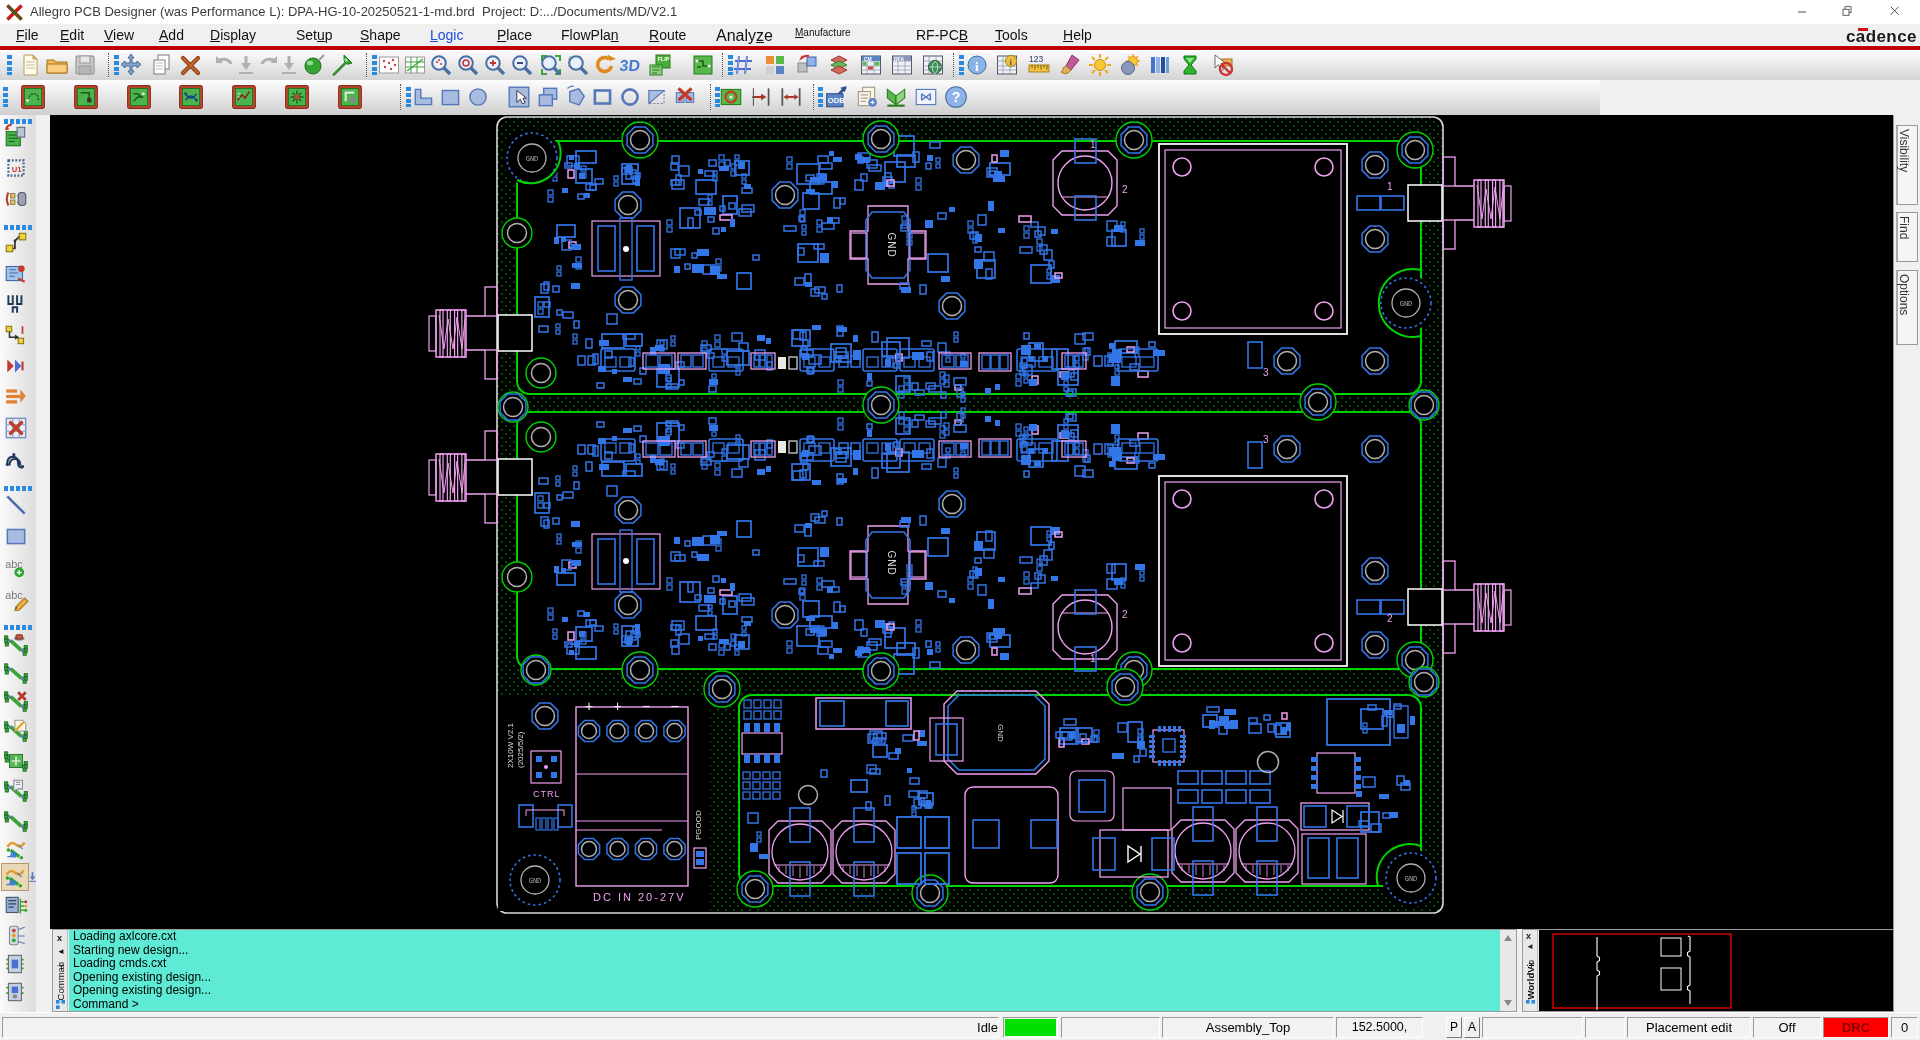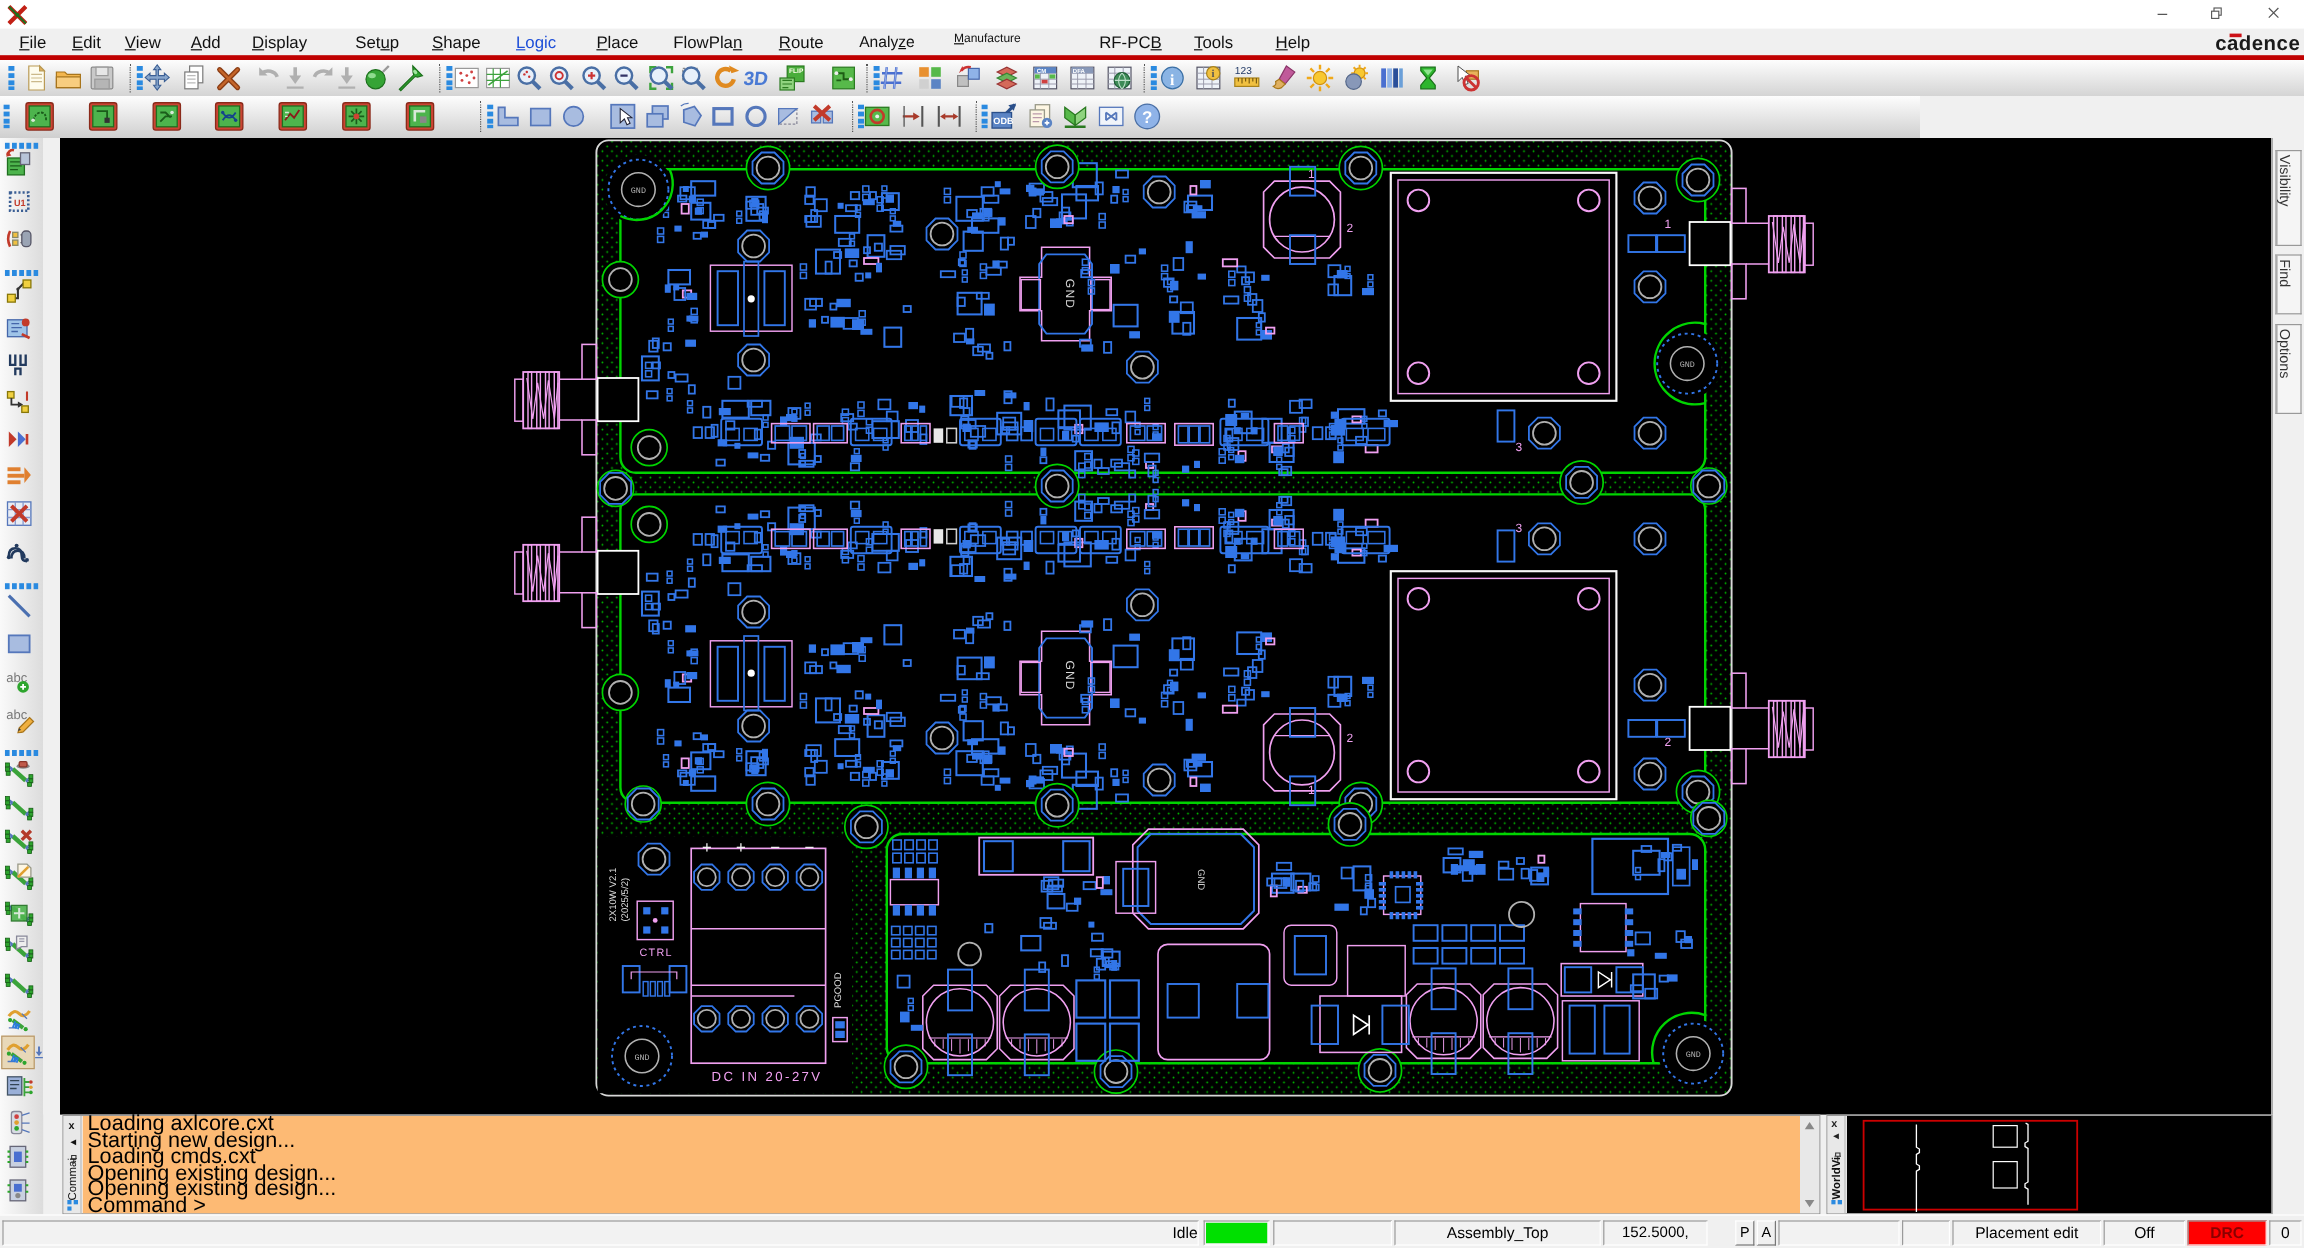--- a/index.html
+++ b/index.html
@@ -1,18 +1,19 @@
 <!DOCTYPE html>
 <html><head><meta charset="utf-8"><style>*{margin:0;padding:0;box-sizing:border-box}body{width:1920px;height:1040px;overflow:hidden;position:relative;font-family:"Liberation Sans",sans-serif;background:#f0f0f0}.abs{position:absolute}.sf{position:absolute;top:4px;height:21px;border:1px solid;border-color:#9a9a9a #fff #fff #9a9a9a;background:#f2f2f2;font-size:13px;color:#000;text-align:center;line-height:19px}</style></head><body>
 <div class="abs" style="left:0;top:0;width:1920px;height:24px;background:#fff">
     <svg style="position:absolute;left:6px;top:4px" width="17" height="17" viewBox="0 0 24 24">
       <path d="M2 2 L22 22 M22 2 L2 22" stroke="#c22015" stroke-width="5"></path>
       <path d="M2 2 L22 22" stroke="#1d701d" stroke-width="2.4"></path>
       <circle cx="12" cy="12" r="2.4" fill="#1d701d"></circle>
     </svg>
+    <span class="abs" style="left:30px;top:4px;font-size:13px;color:#3c3c3c">Allegro PCB Designer (was Performance L): DPA-HG-10-20250521-1-md.brd&nbsp;&nbsp;Project: D:.../Documents/MD/V2.1</span>
     <svg style="position:absolute;left:1796px;top:4px" width="16" height="16" viewBox="0 0 24 24">
       <path d="M3 12 h12" stroke="#555" stroke-width="1.6"></path>
     </svg>
     <svg style="position:absolute;left:1841px;top:4px" width="16" height="16" viewBox="0 0 24 24">
       <rect x="6" y="4" width="9" height="9" fill="none" stroke="#555" stroke-width="1.4"></rect>
       <rect x="3" y="8" width="9" height="9" fill="#fff" stroke="#555" stroke-width="1.4"></rect>
     </svg>
     <svg style="position:absolute;left:1888px;top:4px" width="16" height="16" viewBox="0 0 24 24">
       <path d="M4 4 L16 16 M16 4 L4 16" stroke="#555" stroke-width="1.5"></path>
     </svg>
@@ -22,21 +23,21 @@
     <span class="abs" style="left:60px;top:3px;font-size:14px;color:#111"><u>E</u>dit</span>
     <span class="abs" style="left:104px;top:3px;font-size:14px;color:#111"><u>V</u>iew</span>
     <span class="abs" style="left:159px;top:3px;font-size:14px;color:#111"><u>A</u>dd</span>
     <span class="abs" style="left:210px;top:3px;font-size:14px;color:#111"><u>D</u>isplay</span>
     <span class="abs" style="left:296px;top:3px;font-size:14px;color:#111">Set<u>u</u>p</span>
     <span class="abs" style="left:360px;top:3px;font-size:14px;color:#111"><u>S</u>hape</span>
     <span class="abs" style="left:430px;top:3px;font-size:14px;color:#1d4ed8"><u>L</u>ogic</span>
     <span class="abs" style="left:497px;top:3px;font-size:14px;color:#111"><u>P</u>lace</span>
     <span class="abs" style="left:561px;top:3px;font-size:14px;color:#111">FlowPla<u>n</u></span>
     <span class="abs" style="left:649px;top:3px;font-size:14px;color:#111"><u>R</u>oute</span>
-    <span class="abs" style="left:716px;top:3px;font-size:13px;color:#111">Analy<u>z</u>e</span>
+    <span class="abs" style="left:716px;top:3px;font-size:16px;color:#111">Analy<u>z</u>e</span>
     <span class="abs" style="left:795px;top:3px;font-size:10px;color:#111"><u>M</u>anufacture</span>
     <span class="abs" style="left:916px;top:3px;font-size:14px;color:#111">RF-PC<u>B</u></span>
     <span class="abs" style="left:995px;top:3px;font-size:14px;color:#111"><u>T</u>ools</span>
     <span class="abs" style="left:1063px;top:3px;font-size:14px;color:#111"><u>H</u>elp</span>
     <span class="abs" style="left:1846px;top:3px;font-size:17px;font-weight:bold;color:#1a1a1a;letter-spacing:0.4px">cadence</span>
     <div class="abs" style="left:1858px;top:4px;width:10px;height:3px;background:#cc1016"></div>
   </div>
 <div class="abs" style="left:0;top:46px;width:1920px;height:4px;background:#c00101"></div>
 <div class="abs" style="left:0;top:50px;width:1920px;height:30px;background:linear-gradient(#fdfdfd,#d4d4d4)">
     <svg class="abs" style="left:6px;top:5px" width="8" height="20" viewBox="0 0 8 20">
@@ -2174,21 +2175,21 @@
       <svg class="abs" style="left:4px;top:32px" width="9" height="9" viewBox="0 0 10 10">
         <path d="M2 4 h6 M5 4 v5 M3 1 h4 v3 h-4 z" stroke="#333" fill="none"></path>
       </svg>
       <span class="abs" style="left:2px;bottom:11px;font-size:9.5px;color:#111;writing-mode:vertical-rl;transform:rotate(180deg)">Commai</span>
       <svg class="abs" style="left:3px;top:70px" width="9" height="9" viewBox="0 0 10 10">
         <rect x="0" y="0" width="4" height="4" fill="#2a8ae0"></rect>
         <rect x="6" y="0" width="4" height="4" fill="#2a8ae0"></rect>
         <rect x="0" y="6" width="4" height="4" fill="#2a8ae0"></rect>
       </svg>
     </div>
-    <div class="abs" style="left:16px;top:0;width:1431px;height:81px;background:#fdba74;font-size:18px;color:#000;line-height:13.5px;padding-left:4px">Loading axlcore.cxt<br>Starting new design...<br>Loading cmds.cxt<br>Opening existing design...<br>Opening existing design...<br>Command &gt;</div>
+    <div class="abs" style="left:16px;top:0;width:1431px;height:81px;background:#5eead4;font-size:12px;color:#000;line-height:13.5px;padding-left:4px">Loading axlcore.cxt<br>Starting new design...<br>Loading cmds.cxt<br>Opening existing design...<br>Opening existing design...<br>Command &gt;</div>
     <div class="abs" style="left:1447px;top:0;width:16px;height:81px;background:#e8e8e8">
       <svg class="abs" style="left:2px;top:2px" width="12" height="12" viewBox="0 0 12 12">
         <path d="M6 3 L10 9 H2 z" fill="#888"></path>
       </svg>
       <svg class="abs" style="left:2px;top:67px" width="12" height="12" viewBox="0 0 12 12">
         <path d="M6 9 L10 3 H2 z" fill="#888"></path>
       </svg>
     </div>
   </div>
 <div class="abs" style="left:1522px;top:929px;width:372px;height:83px;background:#f0f0f0;border:1px solid #999">

